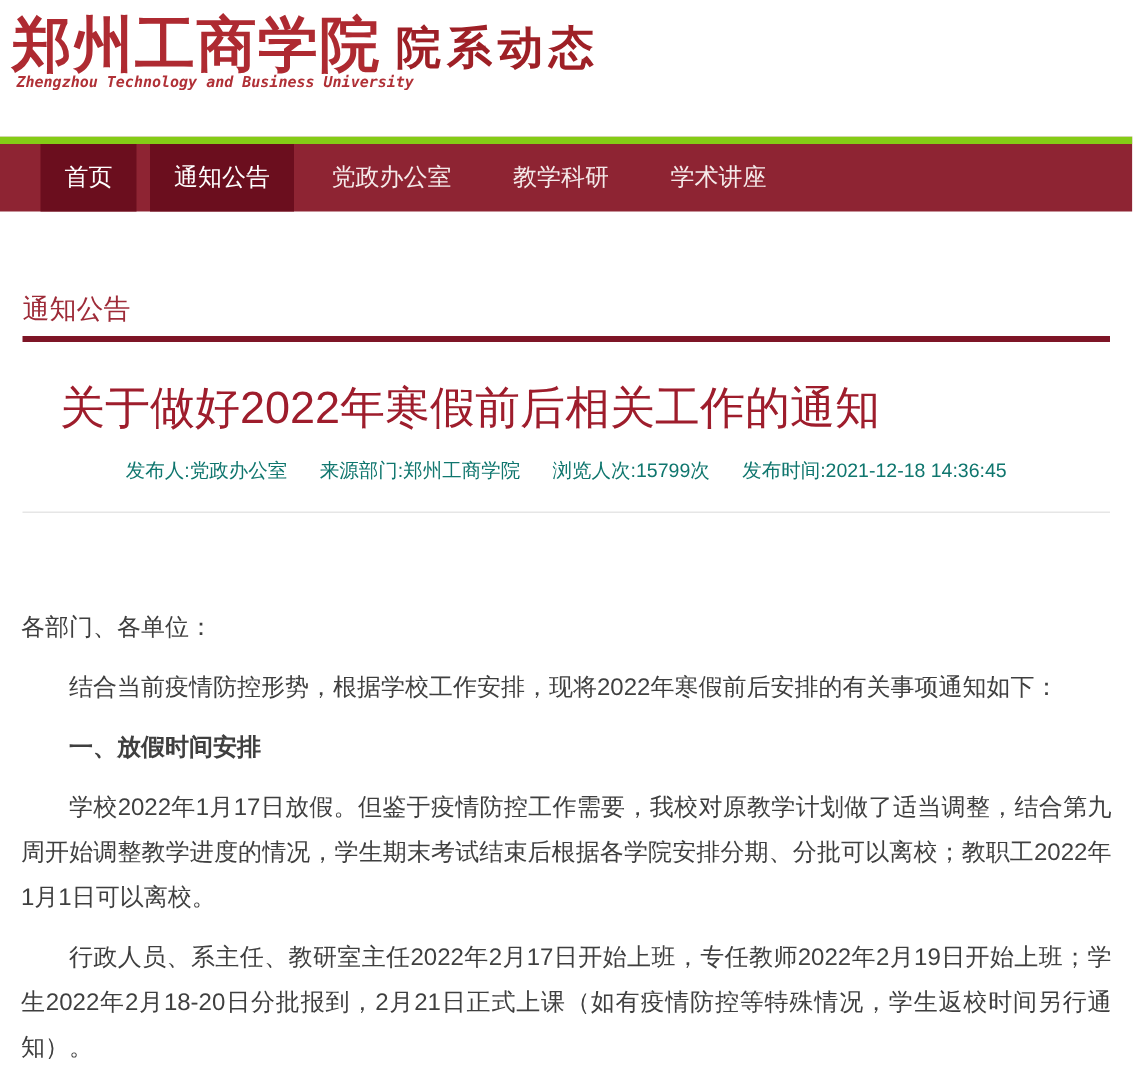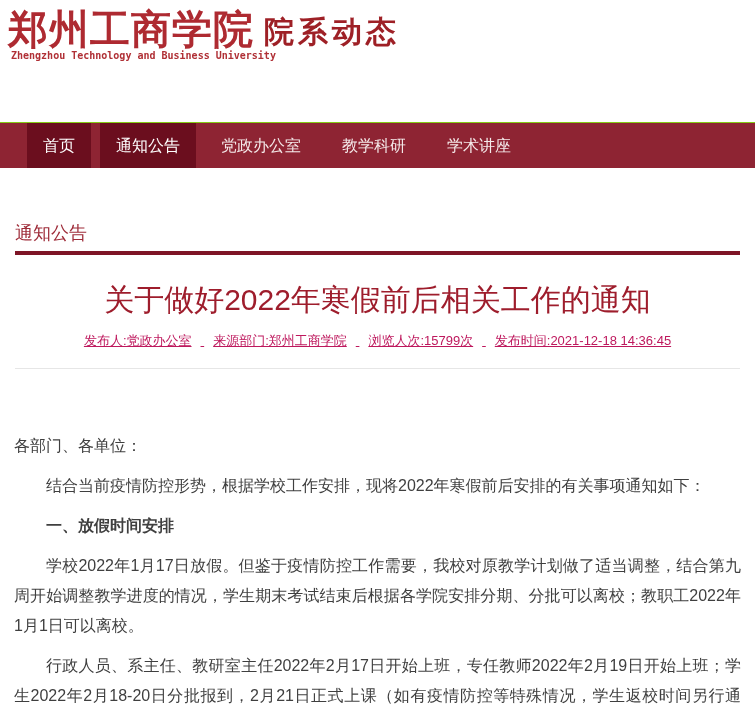--- a/index.html
+++ b/index.html
@@ -11,21 +11,21 @@
   .page {
     width: 755px;
     height: 718px;
     overflow: hidden;
     background: #ffffff;
     position: relative;
   }
 
   
   .header {
-    height: 122px;
+    height: 91px;
     background: #ffffff;
     position: relative;
   }
   .logo { display: block; text-decoration: none; cursor: pointer; }
   .logo-cn {
     position: absolute;
     left: 8px;
     top: 2px;
     font-family: "DejaVu Serif", serif;
     font-weight: bold;
@@ -48,27 +48,28 @@
   .logo-en {
     position: absolute;
     left: 11px;
     top: 50px;
     font-family: "DejaVu Sans Mono", "Liberation Mono", monospace;
     font-weight: bold;
     font-size: 10px;
     letter-spacing: 0px;
     color: #b03036;
     white-space: nowrap;
+    font-style: italic;
   }
 
   
   .nav {
     height: 45px;
     background: #8e2433;
-    border-top: 1px solid #84cc16;
+    border-top: 5px solid #84cc16;
     display: flex;
     align-items: stretch;
     padding-left: 27px;
   }
   .nav-item {
     line-height: 45px;
     padding: 0 16px;
     margin-right: 9px;
     color: #f5eaea;
     font-size: 16px;
@@ -89,32 +90,31 @@
   }
   .rule {
     height: 4px;
     background: #7e1526;
     margin: 7px 15px 0 15px;
   }
 
   
   .article-title {
     margin: 25px 40px 0 40px;
-    text-align: center;
+    text-align: left;
     font-size: 30px;
     font-weight: normal;
     line-height: 40px;
     color: #9e1d2c;
   }
   .meta {
     margin-top: 12px;
     text-align: center;
     font-size: 13px;
-    color: #be185d;
-    text-decoration: underline;
+    color: #0f766e;
   }
   .meta span { margin: 0 9px; white-space: nowrap; }
   .thin-divider {
     height: 1px;
     background: #e6e6e6;
     margin: 18px 15px 0 15px;
   }
 
   .article-body {
     margin-top: 62px;

